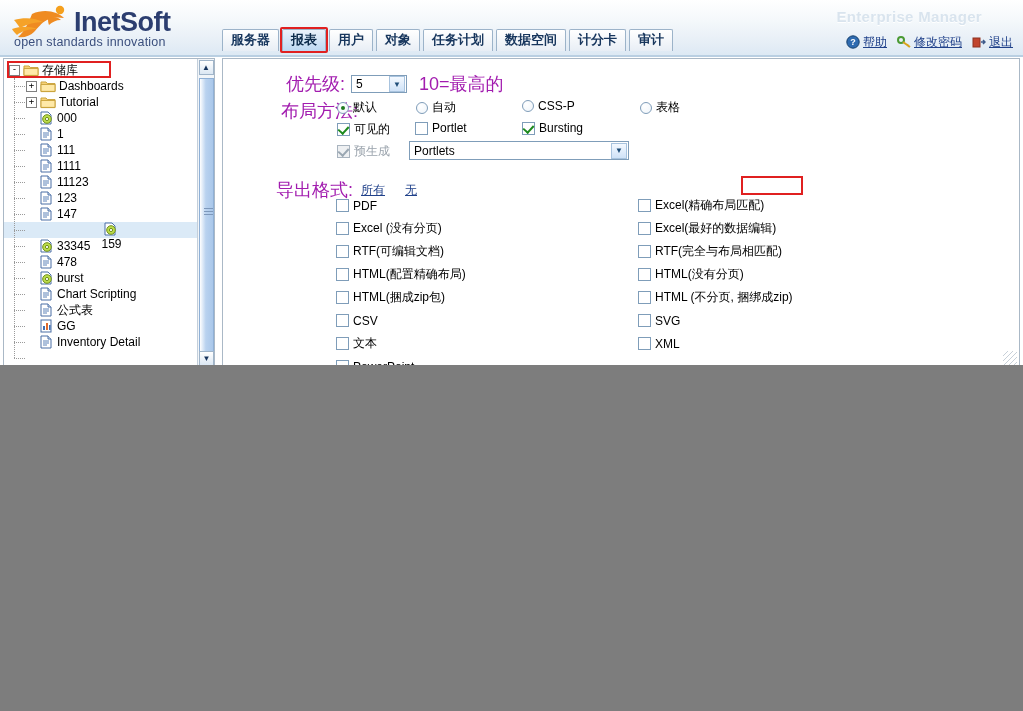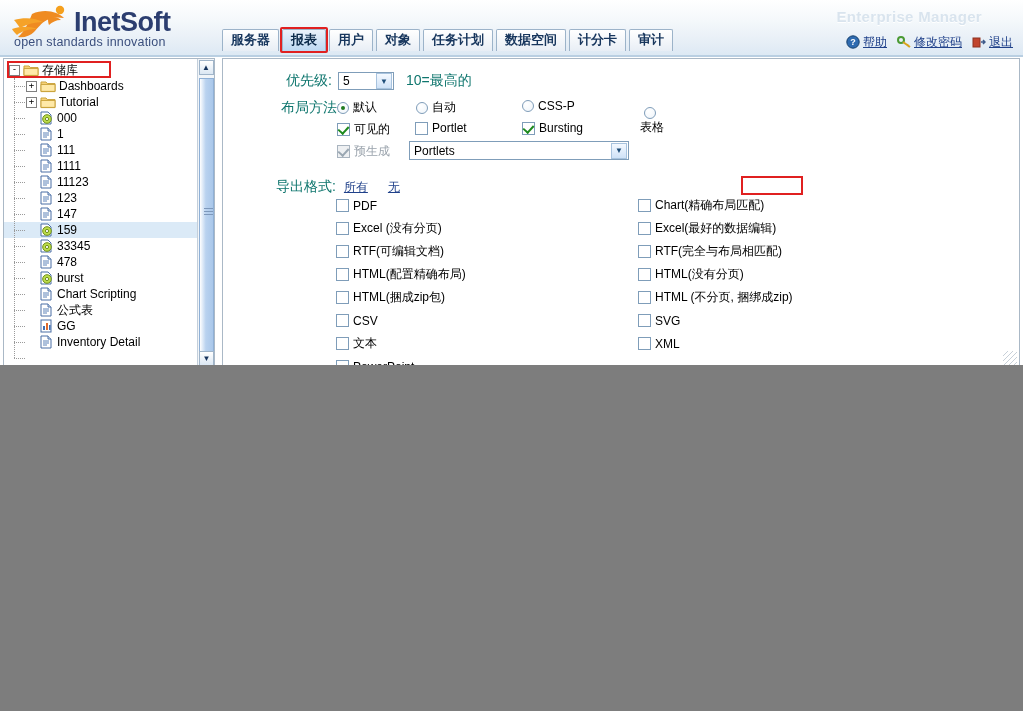--- a/index.html
+++ b/index.html
@@ -106,21 +106,21 @@
     border:1px solid #8fb0d6;box-sizing:border-box;
   }
   #tgrip{position:absolute;left:4px;top:129px;width:9px;height:8px;}
   #tgrip i{display:block;height:1px;background:#7d98bb;margin-bottom:2px;}
   
   #content{
     position:absolute;left:222px;top:58px;width:798px;height:310px;
     background:#fff;border:1px solid #aab8c6;box-sizing:border-box;overflow:hidden;
   }
   .frow{position:absolute;display:flex;align-items:center;}
-  .flabel{font-size:14px;color:#0f766e;white-space:nowrap;}
+  .flabel{font-size:18px;color:#a21caf;white-space:nowrap;}
   
   .xsel{
     display:inline-flex;align-items:center;
     height:18px;border:1px solid #7f9db9;background:#fff;
     box-sizing:border-box;font-size:12px;cursor:pointer;
   }
   .xsel .val{padding:0 4px;flex:1;line-height:16px;color:#000;overflow:hidden;white-space:nowrap;}
   .xsel .arw{
     width:16px;height:16px;margin:0 1px 0 0;flex:0 0 auto;
     background:linear-gradient(to bottom,#f4f9ff,#cfe2f7);
@@ -307,21 +307,21 @@
         </div>
         <div class="tnode" style="padding-left: 22px;">
           <span class="expander-spacer"></span>
           <svg class="ticon" viewBox="0 0 16 14">
             <path d="M3 1 h7 l3 3 v9 H3 Z" fill="#ffffff" stroke="#4a6fa5"></path>
             <path d="M10 1 v3 h3" fill="#d7e4f4" stroke="#4a6fa5"></path>
             <path d="M5 6 h6 M5 8 h6 M5 10 h4" stroke="#5d82b8" stroke-width="1"></path>
           </svg>
           <span class="tlabel">147</span>
         </div>
-        <div class="tnode sel" style="padding-left: 22px;">
+        <div class="tnode sel" style="padding-left: 22px; flex-direction: column;">
           <span class="expander-spacer"></span>
           <svg class="ticon" viewBox="0 0 16 14">
             <path d="M3 1 h7 l3 3 v9 H3 Z" fill="#ffffff" stroke="#4a6fa5"></path>
             <circle cx="9" cy="8" r="4.3" fill="#bede4a" stroke="#6f8f1c"></circle>
             <circle cx="9" cy="8" r="1.6" fill="#ffffff" stroke="#6f8f1c"></circle>
           </svg>
           <span class="tlabel">159</span>
         </div>
         <div class="tnode" style="padding-left: 22px;">
           <span class="expander-spacer"></span>
@@ -442,21 +442,21 @@
     <span>默认</span>
   </div>
   <div class="opt" style="position:absolute;left:193px;top:40px;">
     <span class="radio"></span>
     <span>自动</span>
   </div>
   <div class="opt" style="position:absolute;left:299px;top:40px;">
     <span class="radio"></span>
     <span>CSS-P</span>
   </div>
-  <div class="opt" style="position:absolute;left:417px;top:48px;flex-direction:column;">
+  <div class="opt" style="position:absolute;left:417px;top:40px;">
     <span class="radio"></span>
     <span>表格</span>
   </div>
 
   <div class="opt" style="position:absolute;left:114px;top:62px;">
     <span class="chk on"></span>
     <span>可见的</span>
   </div>
   <div class="opt" style="position:absolute;left:192px;top:62px;align-items:flex-end;">
     <span class="chk"></span>
@@ -513,21 +513,21 @@
         <span>文本</span>
       </div>
       <div class="ckrow" style="left: 113px; top: 300px;">
         <span class="chk"></span>
         <span>PowerPoint</span>
       </div>
     </div>
   <div id="export-right-col">
       <div class="ckrow" style="left: 415px; top: 139px;">
         <span class="chk"></span>
-        <span>Chart(精确布局匹配)</span>
+        <span>Excel(精确布局匹配)</span>
       </div>
       <div class="ckrow" style="left: 415px; top: 162px;">
         <span class="chk"></span>
         <span>Excel(最好的数据编辑)</span>
       </div>
       <div class="ckrow" style="left: 415px; top: 185px;">
         <span class="chk"></span>
         <span>RTF(完全与布局相匹配)</span>
       </div>
       <div class="ckrow" style="left: 415px; top: 208px;">

